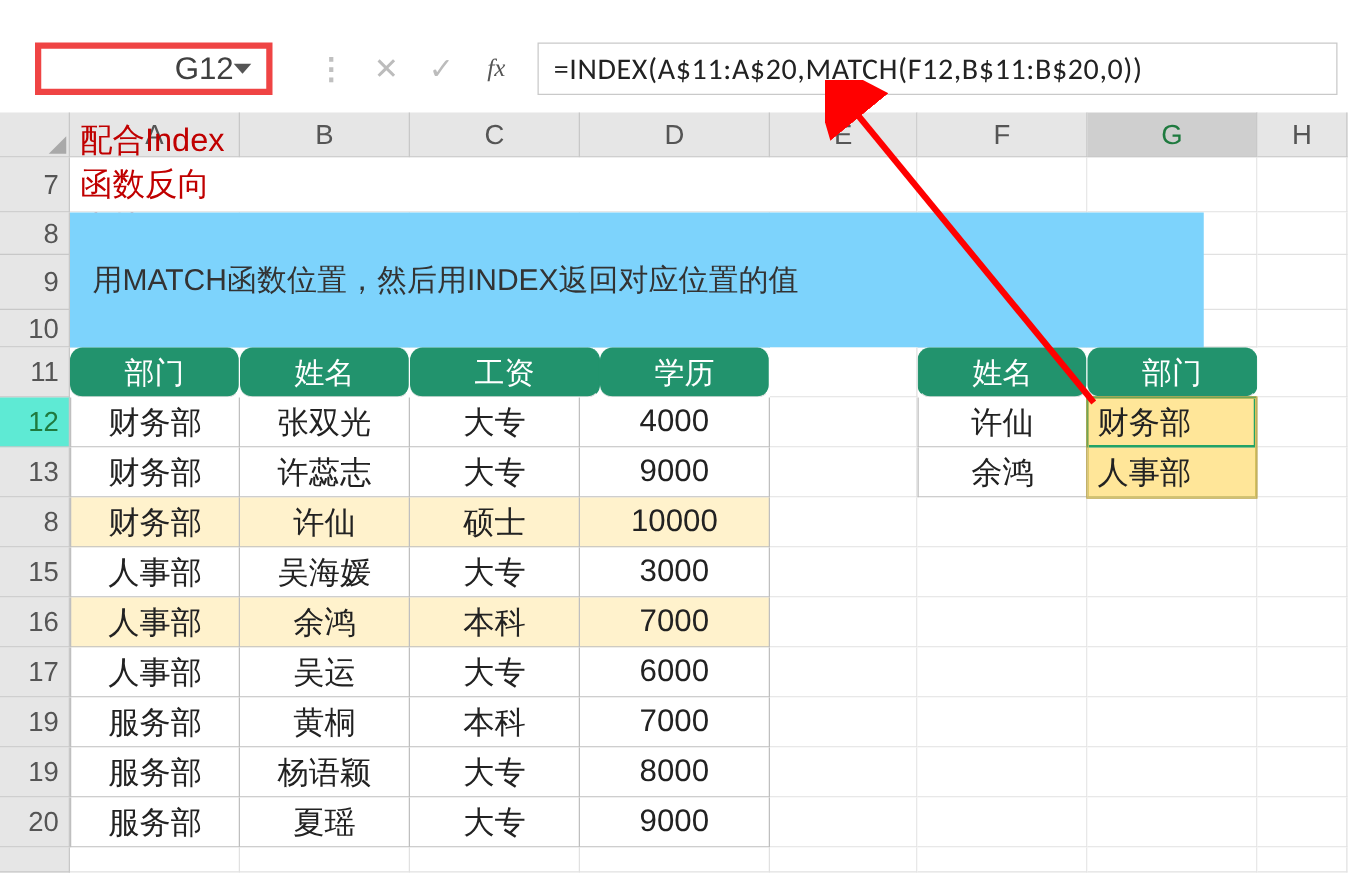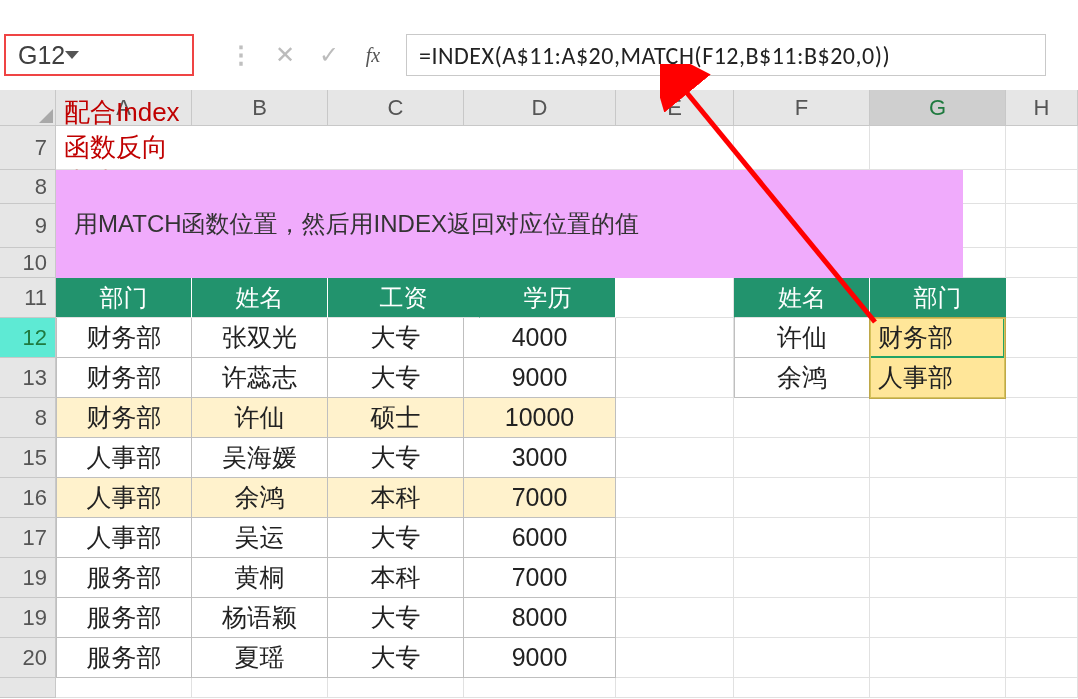--- a/index.html
+++ b/index.html
@@ -11,27 +11,28 @@
     overflow: hidden;
   }
   .namebox-bar {
     position: absolute;
     left: 4px; top: 34px;
     display: flex; align-items: center;
     gap: 4px;
   }
   .namebox {
     width: 190px; height: 42px;
-    border: 2px solid #ef4444;
+    border: 5px solid #ef4444;
     background: #ffffff;
     display: flex; align-items: center;
     padding: 0 10px 0 12px;
     font-size: 25px;
     color: #404040;
-    justify-content: flex-start;
+    justify-content: flex-end;
+    margin-left: 24px;
   }
   .namebox-arrow {
     width: 0; height: 0;
     border-left: 7px solid transparent;
     border-right: 7px solid transparent;
     border-top: 8px solid #555;
     margin-right: 2px;
   }
   .fb-icons {
     display: flex; align-items: center;
@@ -128,32 +129,33 @@
   .r10 { height: 30px; }
   .r11, .r12, .r13, .r14, .r15, .r16, .r17, .r18, .r19, .r20 { height: 40px; }
   .r21 { height: 20px; }
 
   .title-cell { color: #c00000; font-size: 26px; justify-content:flex-start; }
   .desc-box {
     position: absolute;
     left: 0; top: 0;
     height: 108px;
     width: 907px;
-    background: #f0abfc;
+    background: #7dd3fc;
     display: flex; align-items: center;
     padding-left: 18px;
     font-size: 24px; color: #333;
   }
 
   .hdr-cell {
     background: #22936d;
     color: #ffffff;
     justify-content: center;
     font-size: 24px;
     border-right: 1px solid #ffffff;
+    border-radius: 10px;
   }
   .hdr-cell.last { border-right: 1px solid #22936d; }
   .data-cell {
     justify-content: center;
     border-right: 1px solid #bfbfbf;
     border-bottom: 1px solid #bfbfbf;
     font-size: 25px;
   }
   .data-cell.first-col { border-left: 1px solid #bfbfbf; }
   .highlight { background: #fff2cc; }

